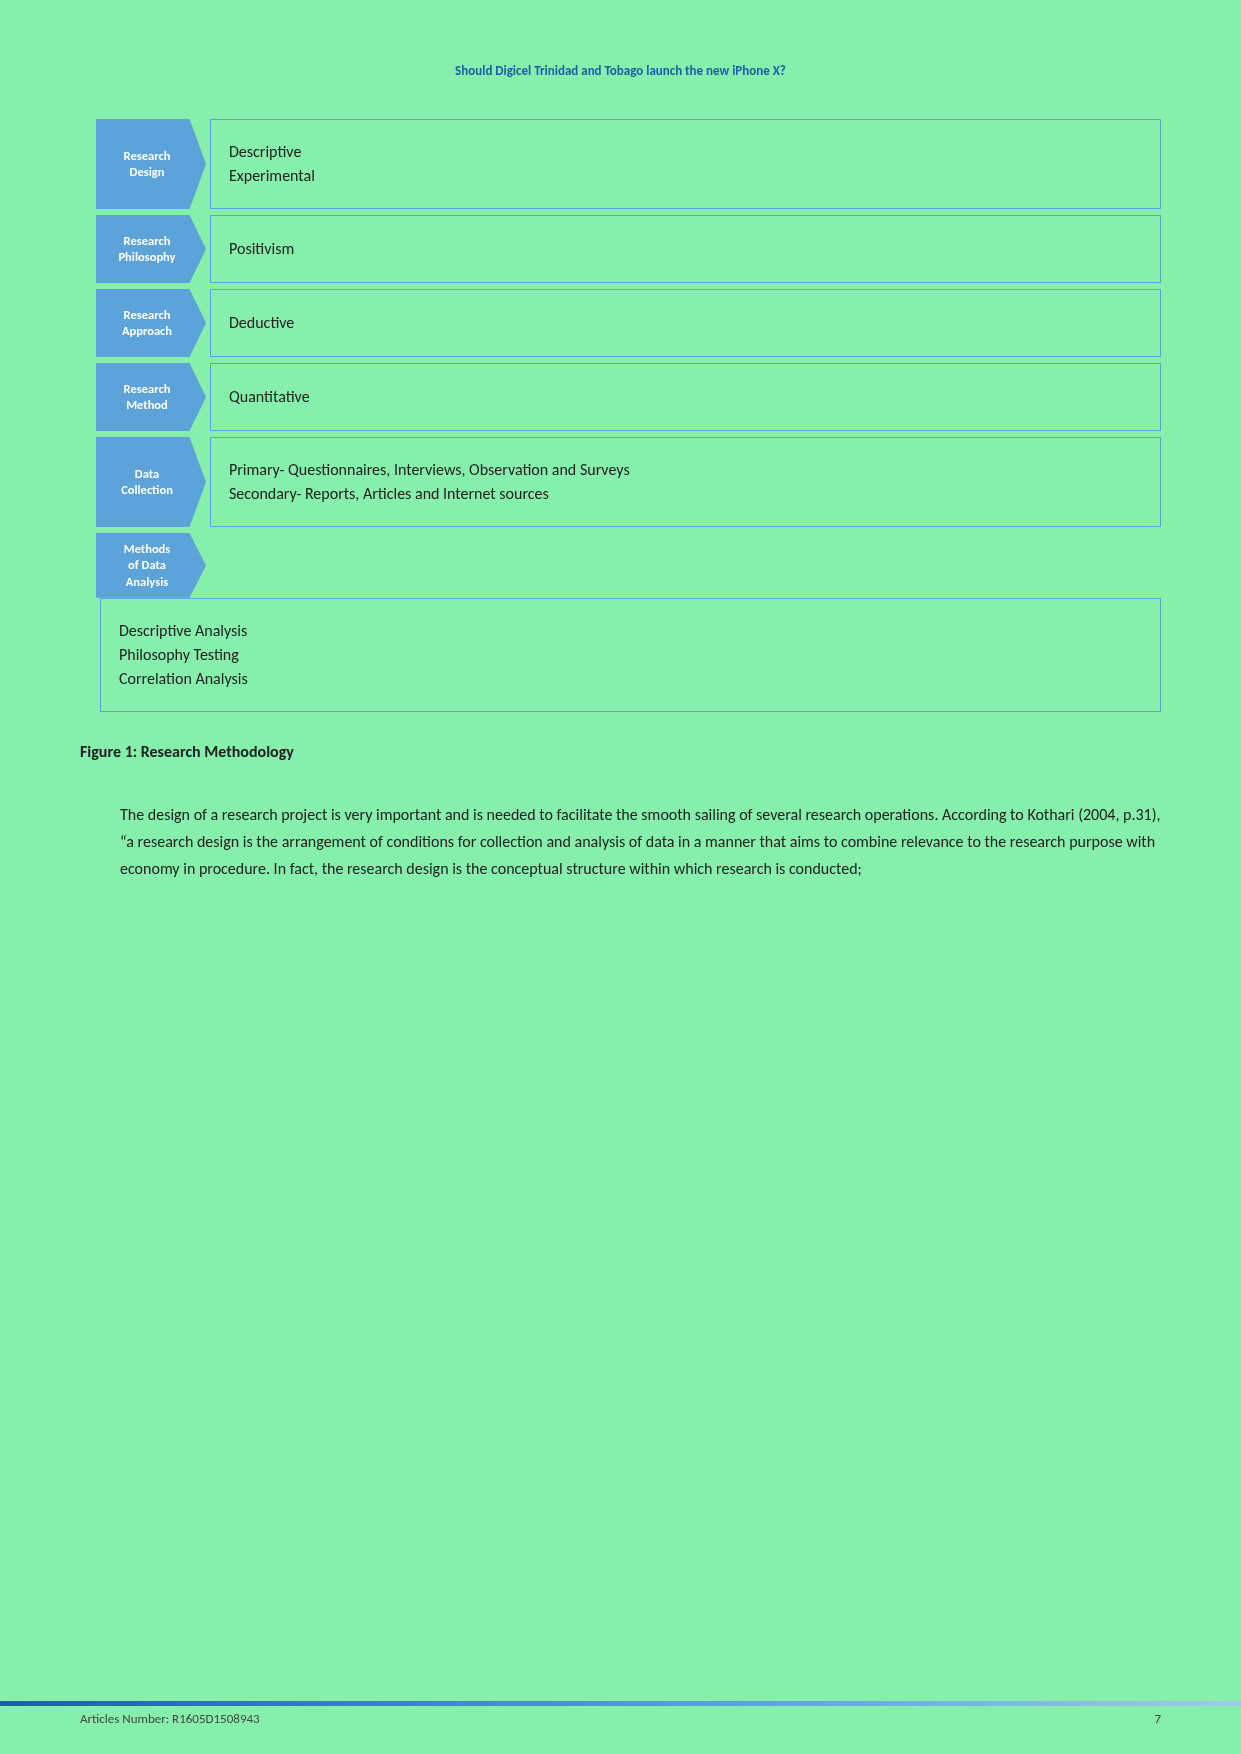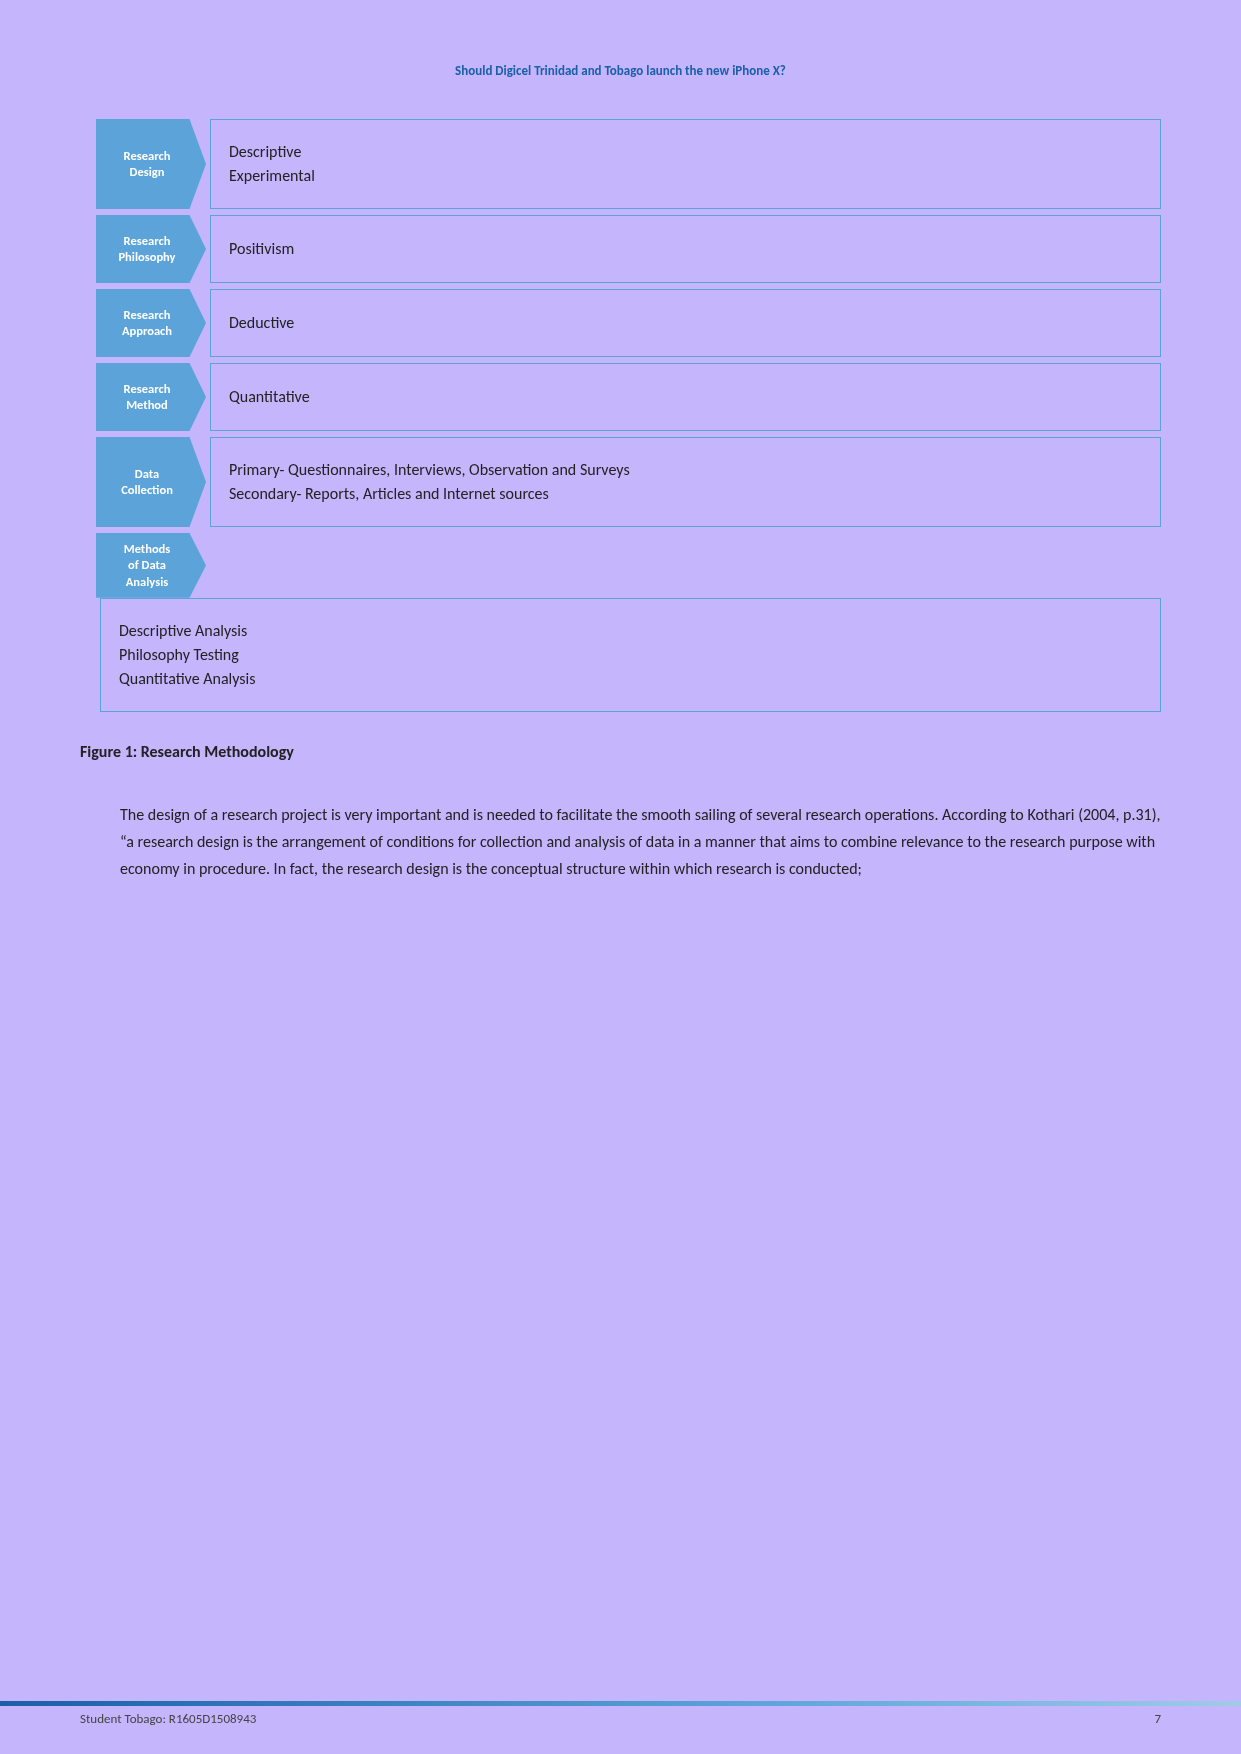--- a/index.html
+++ b/index.html
@@ -8,21 +8,21 @@
       font-family: 'Calibri', 'Segoe UI', Arial, sans-serif;
       color: #222;
       width: 1241px;
       min-height: 1754px;
       position: relative;
     }
 
     .page {
       width: 1241px;
       min-height: 1754px;
-      background: #c4b5fd;
+      background: #86efac;
       padding: 60px 80px 60px 80px;
       position: relative;
     }
 
     
     .page-header {
       text-align: center;
       margin-bottom: 40px;
     }
     .page-header-title {
@@ -187,28 +187,28 @@
         <span class="line">Primary- Questionnaires, Interviews, Observation and Surveys</span>
         <span class="line">Secondary- Reports, Articles and Internet sources</span>
       </div>
     </div>
 
     <div class="diagram-row taller">
       <div class="arrow-label">Methods<br>of Data<br>Analysis</div>
       <div class="content-box">
         <span class="line">Descriptive Analysis</span>
         <span class="line">Philosophy Testing</span>
-        <span class="line">Quantitative Analysis</span>
+        <span class="line">Correlation Analysis</span>
       </div>
     </div>
   </div>
 
   <div class="figure-caption">Figure 1: Research Methodology</div>
 
 
   <p class="body-text">The design of a research project is very important and is needed to facilitate the smooth sailing of several research operations. According to Kothari (2004, p.31), “a research design is the arrangement of conditions for collection and analysis of data in a manner that aims to combine relevance to the research purpose with economy in procedure. In fact, the research design is the conceptual structure within which research is conducted;</p>
 
   <div class="bottom-bar"></div>
 
-  <div class="footer-text">Student Tobago: R1605D1508943</div>
+  <div class="footer-text">Articles Number: R1605D1508943</div>
   <div class="footer-page">7</div>
 
 </div>
 
 </body></html>

